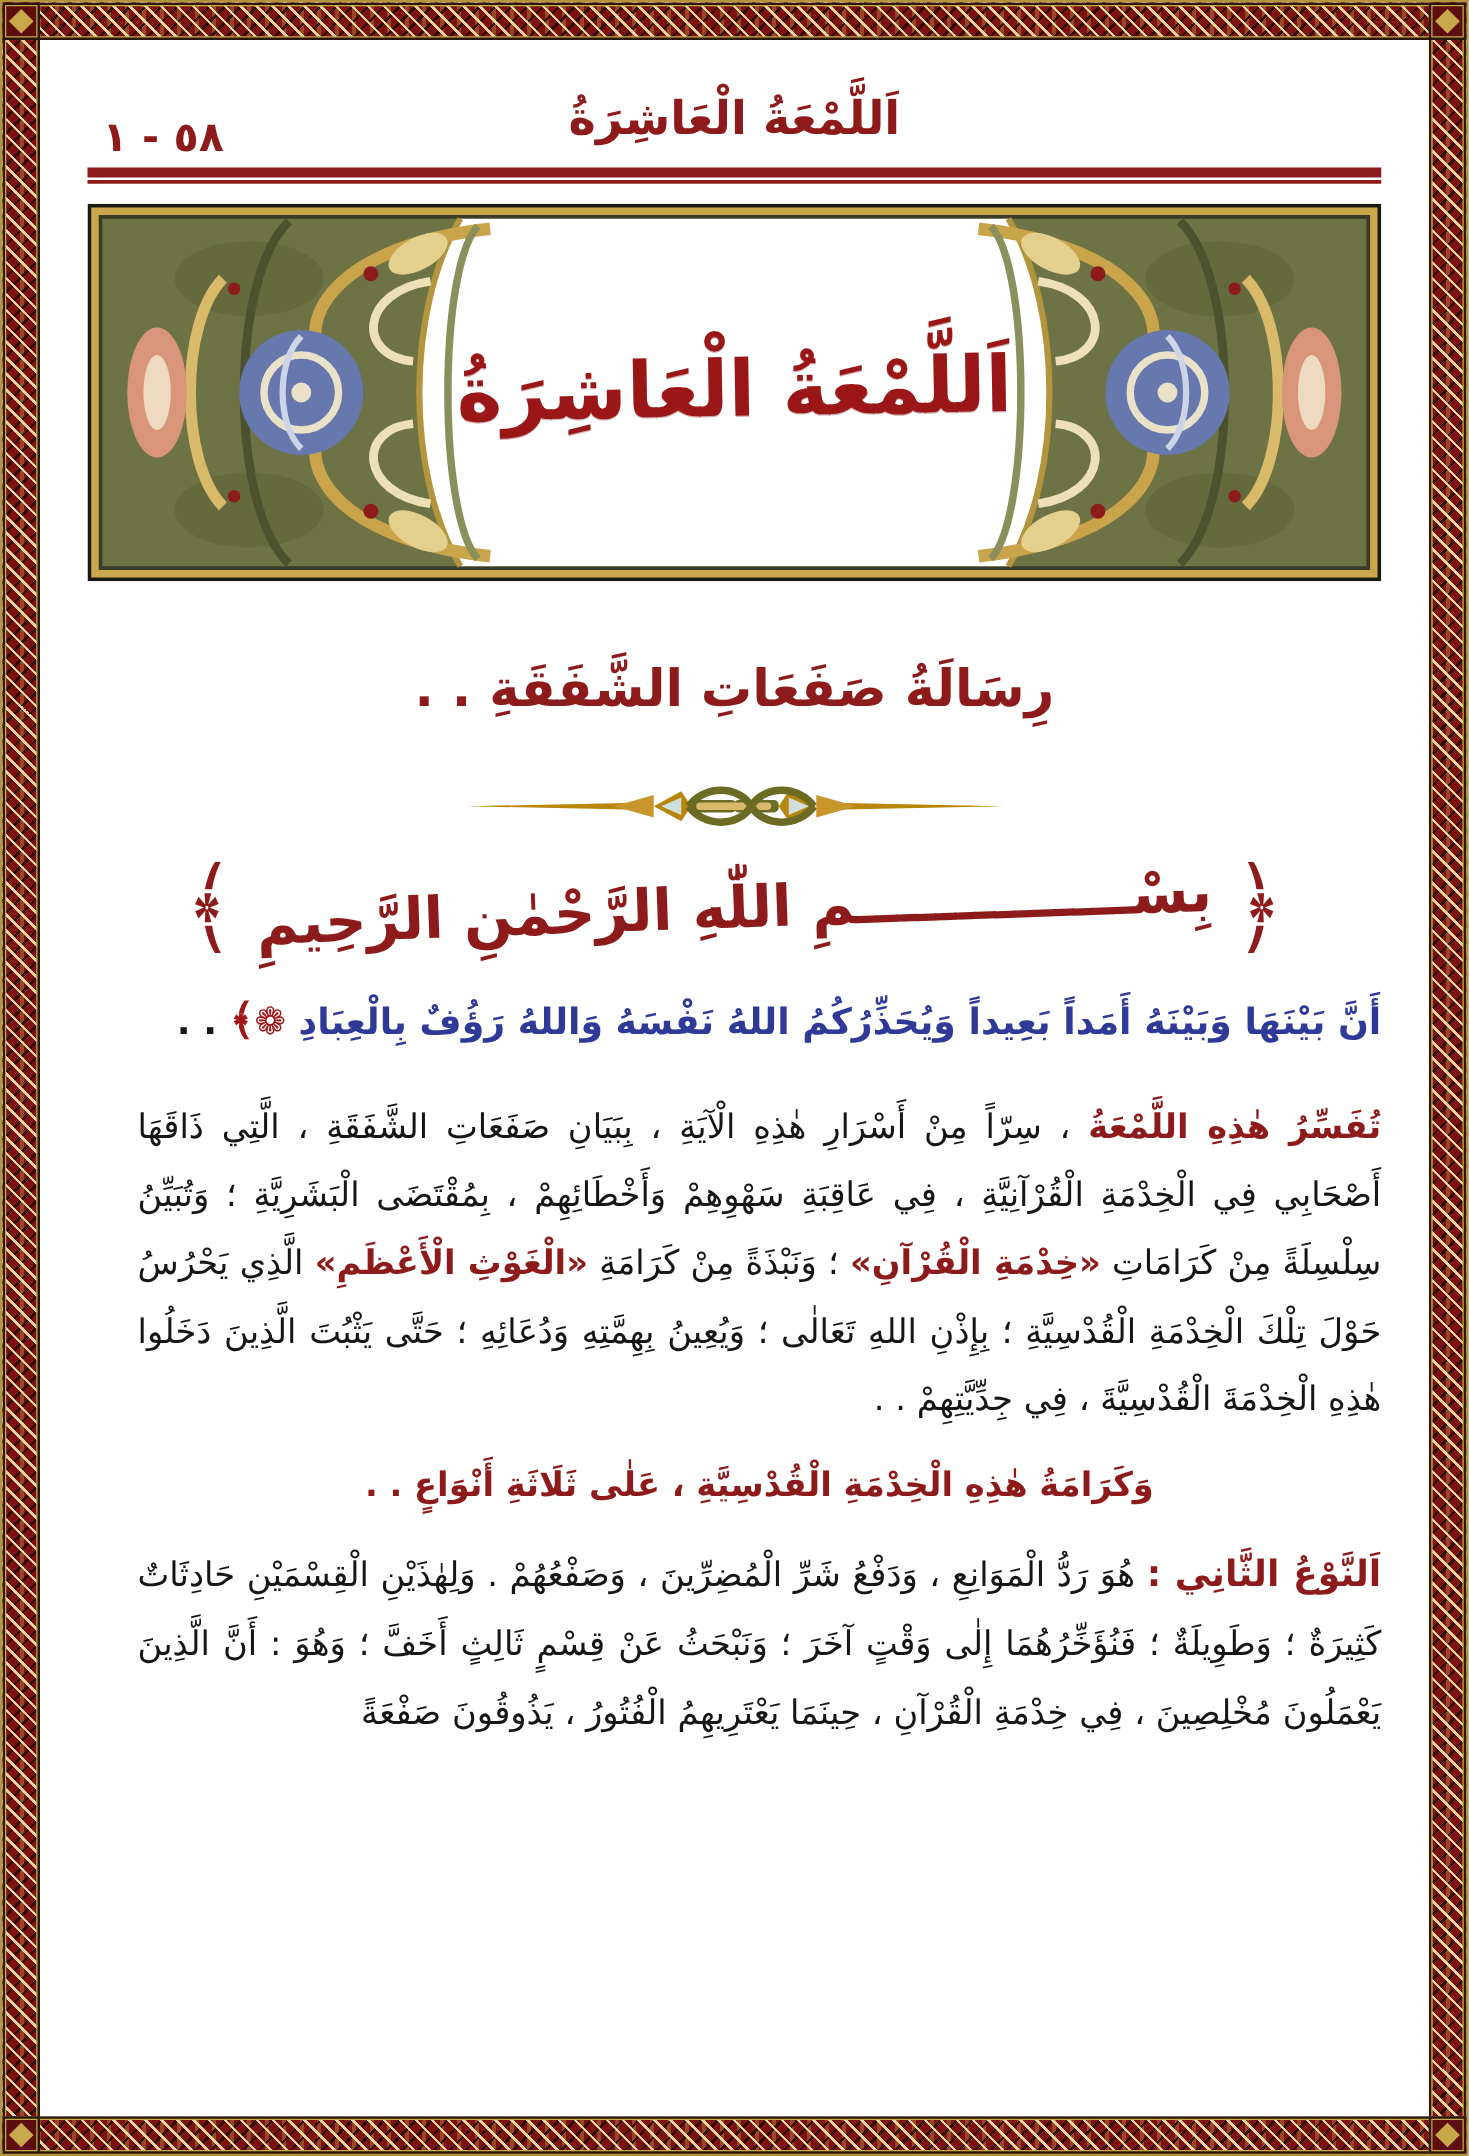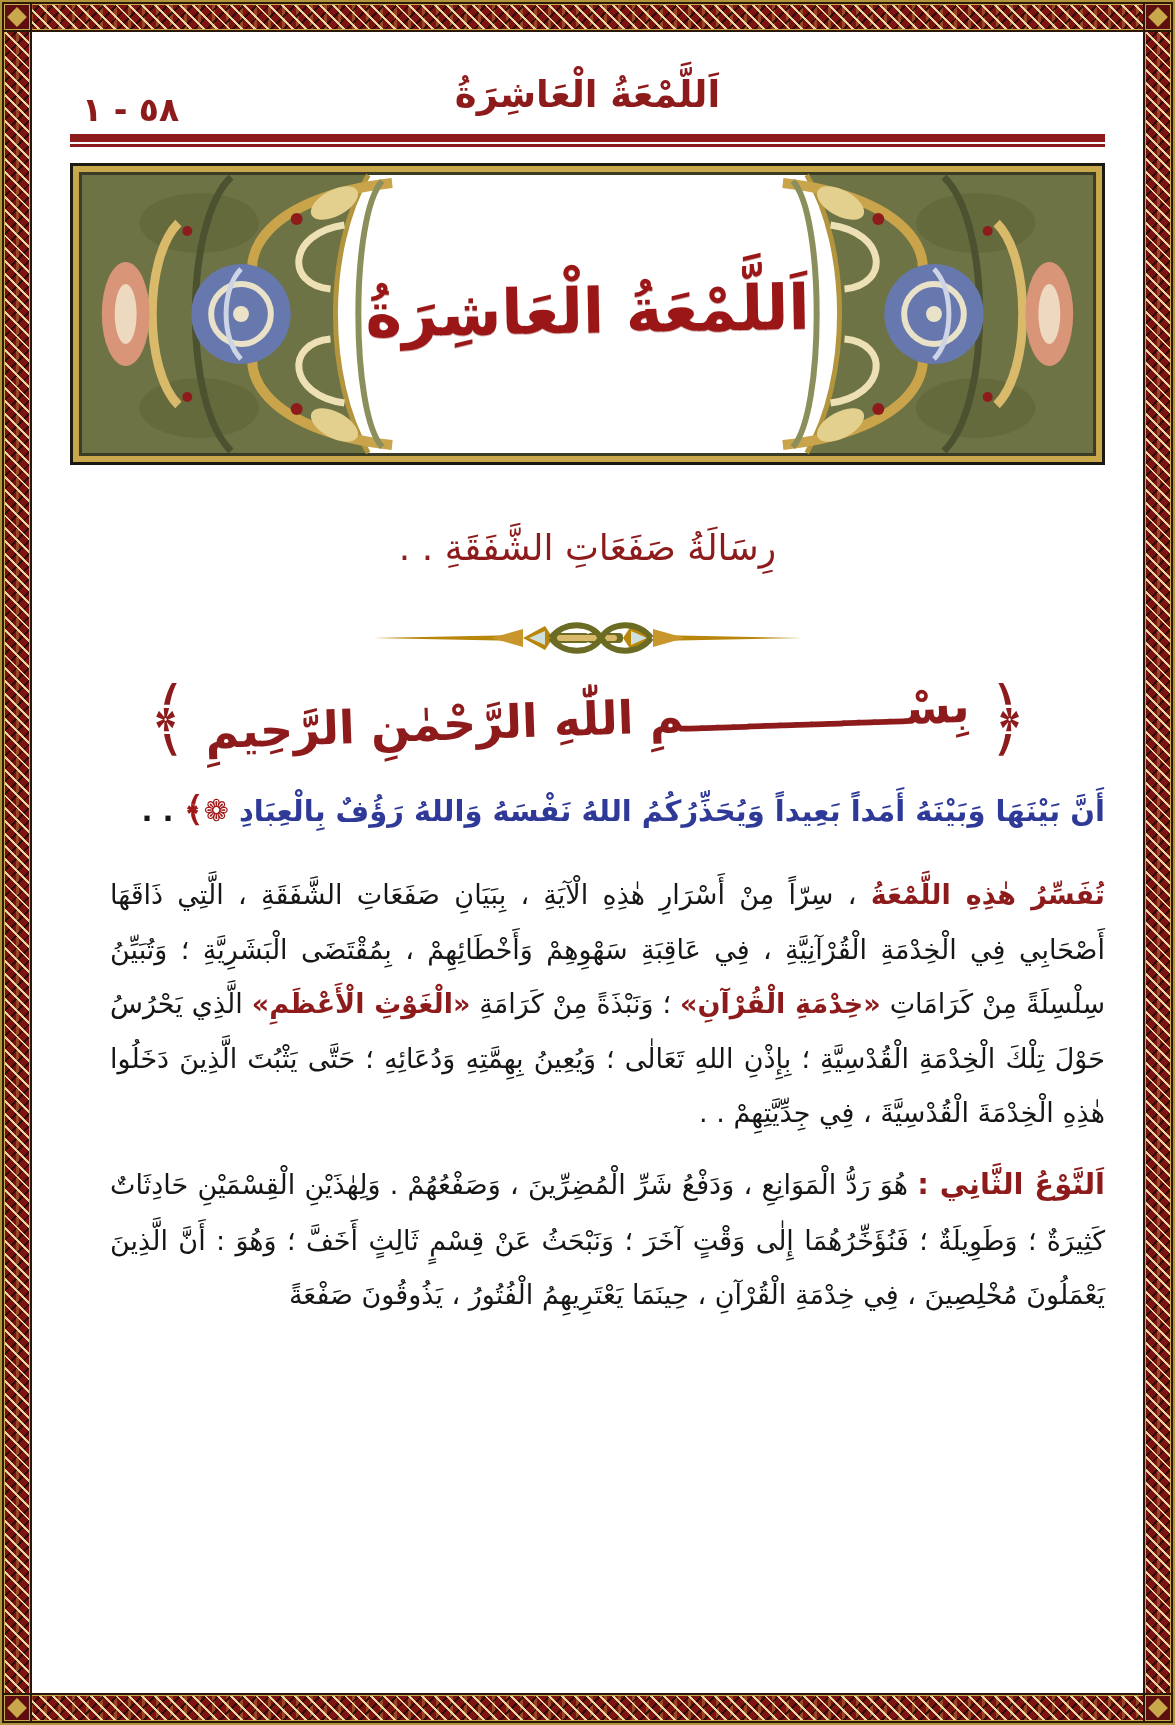--- a/index.html
+++ b/index.html
@@ -91,21 +91,21 @@
     color:#9b1717;
     font-size:62px;font-weight:bold;
     text-shadow:0 1px 0 rgba(120,20,20,.35);
     letter-spacing:2px;
   }
 
   .subtitle{
     margin-top:62px;
     text-align:center;
     color:var(--accent-red);
-    font-size:36px;font-weight:normal;
+    font-size:41px;font-weight:bold;
   }
 
   .divider-wrap{
     margin-top:48px;
     display:flex;justify-content:center;
   }
 
   .basmala{
     margin-top:26px;
     display:flex;align-items:center;justify-content:center;gap:18px;
@@ -240,19 +240,20 @@
       <span class="bracket">﴾</span>
     </div>
 
     <div class="verse">
       <div class="verse-line2"><span>أَنَّ بَيْنَهَا وَبَيْنَهُ أَمَداً بَعِيداً وَيُحَذِّرُكُمُ اللهُ نَفْسَهُ وَاللهُ رَؤُفٌ بِالْعِبَادِ</span> <span class="v-rosette">❁</span><span class="v-close">﴾</span> <span class="v-dots">. .</span></div>
     </div>
 
     <div class="body-text">
       <p><span class="red">تُفَسِّرُ هٰذِهِ اللَّمْعَةُ</span><span> ، سِرّاً مِنْ أَسْرَارِ هٰذِهِ الْآيَةِ ، بِبَيَانِ صَفَعَاتِ الشَّفَقَةِ ، الَّتِي ذَاقَهَا أَصْحَابِي فِي الْخِدْمَةِ الْقُرْآنِيَّةِ ، فِي عَاقِبَةِ سَهْوِهِمْ وَأَخْطَائِهِمْ ، بِمُقْتَضَى الْبَشَرِيَّةِ ؛ وَتُبَيِّنُ سِلْسِلَةً مِنْ كَرَامَاتِ </span><span class="red">«خِدْمَةِ الْقُرْآنِ»</span><span> ؛ وَنَبْذَةً مِنْ كَرَامَةِ </span><span class="red">«الْغَوْثِ الْأَعْظَمِ»</span><span> الَّذِي يَحْرُسُ حَوْلَ تِلْكَ الْخِدْمَةِ الْقُدْسِيَّةِ ؛ بِإِذْنِ اللهِ تَعَالٰى ؛ وَيُعِينُ بِهِمَّتِهِ وَدُعَائِهِ ؛ حَتَّى يَثْبُتَ الَّذِينَ دَخَلُوا هٰذِهِ الْخِدْمَةَ الْقُدْسِيَّةَ ، فِي جِدِّيَّتِهِمْ . .</span></p>
 
+      <p class="section-heading">وَكَرَامَةُ هٰذِهِ الْخِدْمَةِ الْقُدْسِيَّةِ ، عَلٰى ثَلَاثَةِ أَنْوَاعٍ . .</p>
 
 
       <p><span class="type-label">اَلنَّوْعُ الثَّانِي :</span><span> هُوَ رَدُّ الْمَوَانِعِ ، وَدَفْعُ شَرِّ الْمُضِرِّينَ ، وَصَفْعُهُمْ . وَلِهٰذَيْنِ الْقِسْمَيْنِ حَادِثَاتٌ كَثِيرَةٌ ؛ وَطَوِيلَةٌ ؛ فَنُؤَخِّرُهُمَا إِلٰى وَقْتٍ آخَرَ ؛ وَنَبْحَثُ عَنْ قِسْمٍ ثَالِثٍ أَخَفَّ ؛ وَهُوَ : أَنَّ الَّذِينَ يَعْمَلُونَ مُخْلِصِينَ ، فِي خِدْمَةِ الْقُرْآنِ ، حِينَمَا يَعْتَرِيهِمُ الْفُتُورُ ، يَذُوقُونَ صَفْعَةً</span></p>
     </div>
 
   </div>
 </div>
 
 </body></html>

